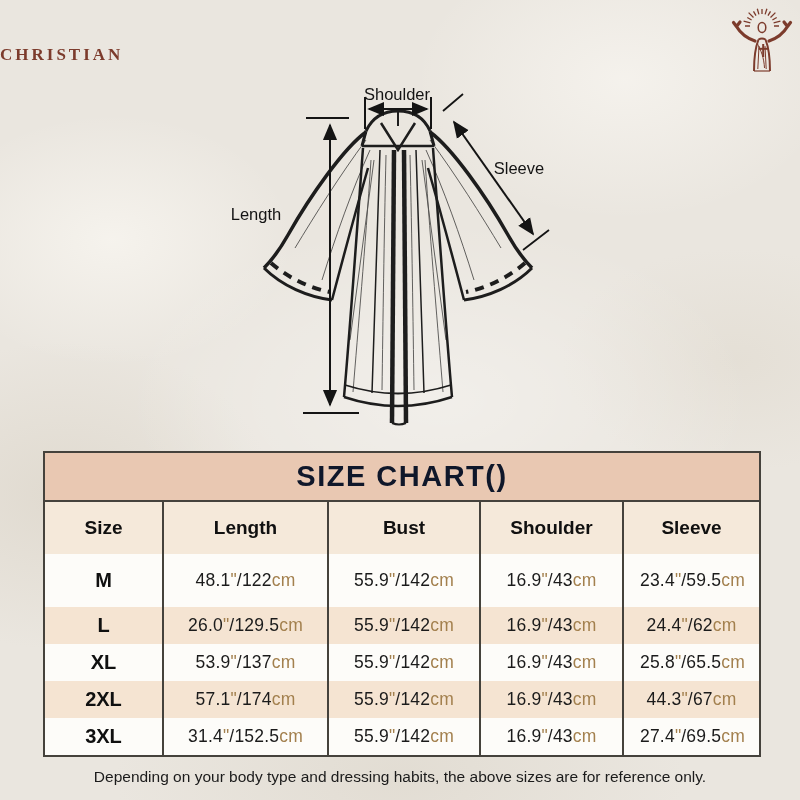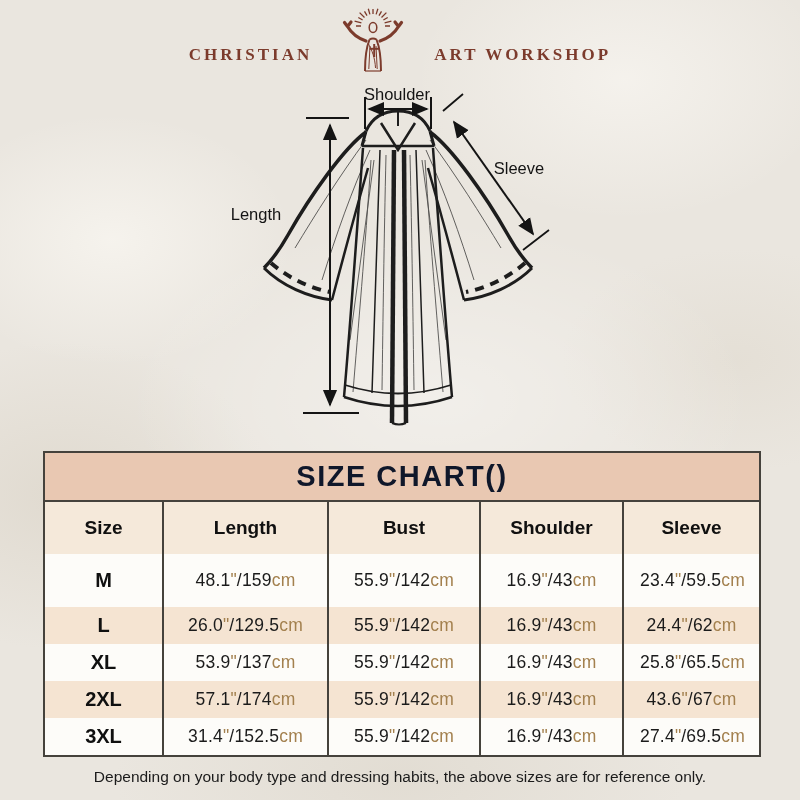--- a/index.html
+++ b/index.html
@@ -9,21 +9,21 @@
     background-color:#eae6df;
     background-image:
       radial-gradient(ellipse 260px 180px at 14% 30%, rgba(253,251,246,.6), transparent 70%),
       radial-gradient(ellipse 300px 200px at 78% 10%, rgba(253,251,247,.55), transparent 70%),
       radial-gradient(ellipse 420px 240px at 55% 50%, rgba(255,255,255,.35), transparent 75%),
       radial-gradient(ellipse 300px 220px at 8% 62%, rgba(214,206,192,.5), transparent 70%),
       radial-gradient(ellipse 380px 200px at 50% 97%, rgba(216,209,196,.45), transparent 75%),
       radial-gradient(ellipse 250px 160px at 92% 45%, rgba(220,213,200,.4), transparent 70%);
   }
   
-  .logo{position:absolute;top:8px;left:0;right:0;display:flex;justify-content:center;align-items:flex-end;gap:23px;color:#7c3b2c;}
+  .logo{position:absolute;top:8px;left:0;right:0;display:flex;justify-content:space-between;align-items:flex-end;gap:23px;color:#7c3b2c;}
   .logo-text{font-family:"Liberation Serif",serif;font-size:17px;font-weight:600;letter-spacing:3px;padding-bottom:9px;white-space:nowrap;}
   .logo-figure svg{display:block;}
   
   .diagram{position:absolute;top:70px;left:0;width:800px;height:390px;}
   
   .chart-box{position:absolute;left:43px;top:451px;width:718px;border:2px solid #45423c;background:#fdfcf9;box-sizing:border-box;}
   .band{height:47px;background:#e9c8b2;border-bottom:2px solid #45423c;display:flex;align-items:center;justify-content:center;color:#0f172a;font-weight:bold;}
   .band .t-main{font-size:29px;letter-spacing:1.5px;}
   .band .t-units{font-size:20px;letter-spacing:.5px;padding-top:4px;}
   table{border-collapse:collapse;table-layout:fixed;width:100%;}
@@ -54,21 +54,20 @@
       <path d="M45,33 C51,31 59,26 63.5,18.5 M63.5,18.5 L66.5,14.5 M63.5,18.5 L60,14" stroke-width="3.2" stroke-linecap="round"></path>
       <path d="M30,63 C30,50 31.5,39 34.5,31.5 M46,63 C46,50 44.5,39 41.5,31.5 M34.5,31.5 Q38,29.5 41.5,31.5" stroke-width="2"></path>
       <path d="M35,38 L33.8,61 M41,38 L42.2,61 M33,35 C37,42 40,50 40.5,60" stroke-width="1"></path>
       <path d="M30,63 L46,63" stroke-width="1.2"></path>
       <g fill="#7c3b2c" stroke="none">
         <rect x="38.2" y="36" width="2" height="13"></rect>
         <rect x="34.6" y="39.8" width="9.2" height="2"></rect>
       </g>
     </svg>
   </span>
-  <span class="logo-text">ART WORKSHOP</span>
 </div>
 
 <div class="diagram">
   <svg width="800" height="390" viewBox="0 70 800 390">
     <defs>
       <marker id="ah" viewBox="0 0 10 10" refX="8.5" refY="5" markerWidth="9" markerHeight="9" orient="auto-start-reverse">
         <path d="M0,1 L9.5,5 L0,9 z" fill="#141414"></path>
       </marker>
     </defs>
 
@@ -150,21 +149,21 @@
         <th>Size</th>
         <th>Length</th>
         <th>Bust</th>
         <th>Shoulder</th>
         <th>Sleeve</th>
       </tr>
     </thead>
     <tbody>
       <tr class="row row-0">
         <td class="size">M</td>
-        <td class="val"><span>48.1</span><span class="u">"</span><span>/</span><span>159</span><span class="u">cm</span></td>
+        <td class="val"><span>48.1</span><span class="u">"</span><span>/</span><span>122</span><span class="u">cm</span></td>
         <td class="val"><span>55.9</span><span class="u">"</span><span>/</span><span>142</span><span class="u">cm</span></td>
         <td class="val"><span>16.9</span><span class="u">"</span><span>/</span><span>43</span><span class="u">cm</span></td>
         <td class="val"><span>23.4</span><span class="u">"</span><span>/</span><span>59.5</span><span class="u">cm</span></td>
       </tr>
       <tr class="row alt">
         <td class="size">L</td>
         <td class="val"><span>26.0</span><span class="u">"</span><span>/</span><span>129.5</span><span class="u">cm</span></td>
         <td class="val"><span>55.9</span><span class="u">"</span><span>/</span><span>142</span><span class="u">cm</span></td>
         <td class="val"><span>16.9</span><span class="u">"</span><span>/</span><span>43</span><span class="u">cm</span></td>
         <td class="val"><span>24.4</span><span class="u">"</span><span>/</span><span>62</span><span class="u">cm</span></td>
@@ -174,21 +173,21 @@
         <td class="val"><span>53.9</span><span class="u">"</span><span>/</span><span>137</span><span class="u">cm</span></td>
         <td class="val"><span>55.9</span><span class="u">"</span><span>/</span><span>142</span><span class="u">cm</span></td>
         <td class="val"><span>16.9</span><span class="u">"</span><span>/</span><span>43</span><span class="u">cm</span></td>
         <td class="val"><span>25.8</span><span class="u">"</span><span>/</span><span>65.5</span><span class="u">cm</span></td>
       </tr>
       <tr class="row alt">
         <td class="size">2XL</td>
         <td class="val"><span>57.1</span><span class="u">"</span><span>/</span><span>174</span><span class="u">cm</span></td>
         <td class="val"><span>55.9</span><span class="u">"</span><span>/</span><span>142</span><span class="u">cm</span></td>
         <td class="val"><span>16.9</span><span class="u">"</span><span>/</span><span>43</span><span class="u">cm</span></td>
-        <td class="val"><span>43.6</span><span class="u">"</span><span>/</span><span>67</span><span class="u">cm</span></td>
+        <td class="val"><span>44.3</span><span class="u">"</span><span>/</span><span>67</span><span class="u">cm</span></td>
       </tr>
       <tr class="row">
         <td class="size">3XL</td>
         <td class="val"><span>31.4</span><span class="u">"</span><span>/</span><span>152.5</span><span class="u">cm</span></td>
         <td class="val"><span>55.9</span><span class="u">"</span><span>/</span><span>142</span><span class="u">cm</span></td>
         <td class="val"><span>16.9</span><span class="u">"</span><span>/</span><span>43</span><span class="u">cm</span></td>
         <td class="val"><span>27.4</span><span class="u">"</span><span>/</span><span>69.5</span><span class="u">cm</span></td>
       </tr>
     </tbody>
   </table>

